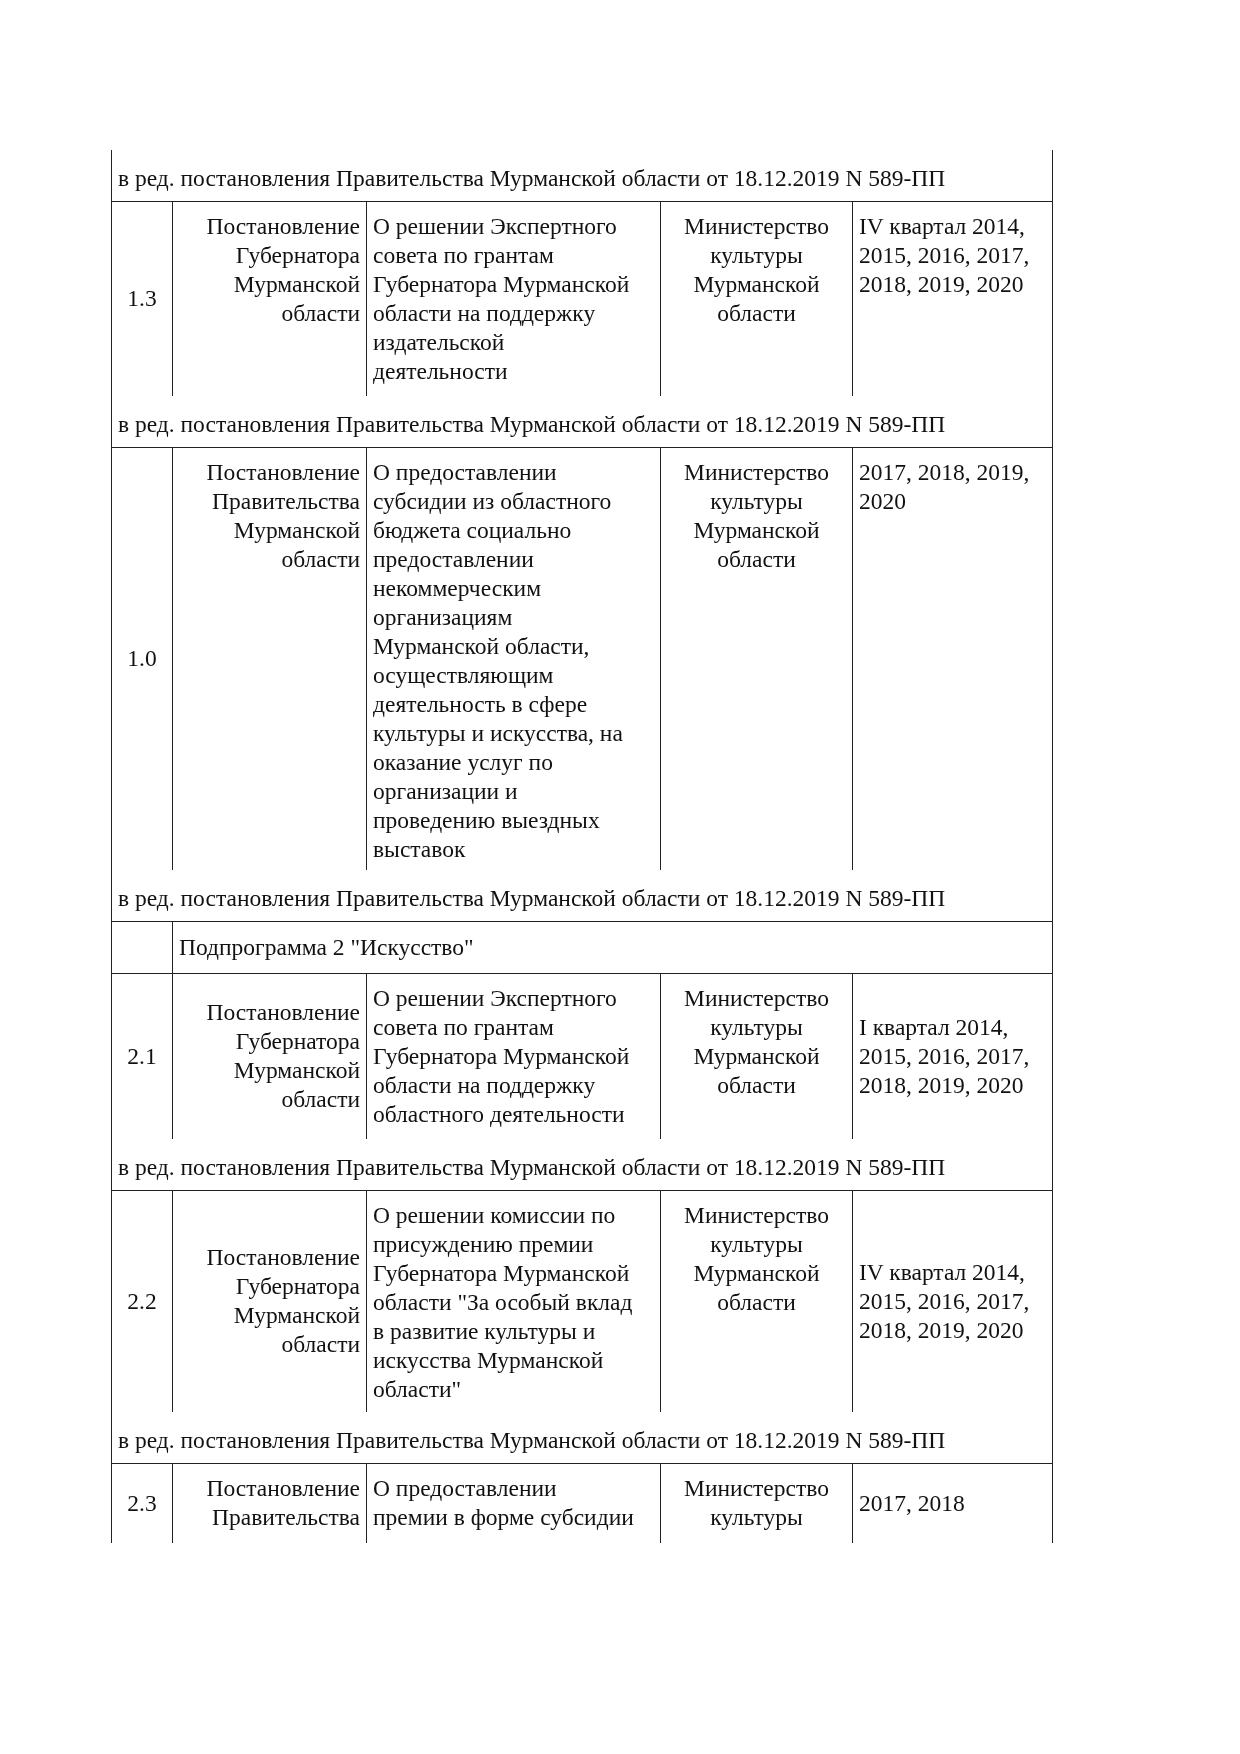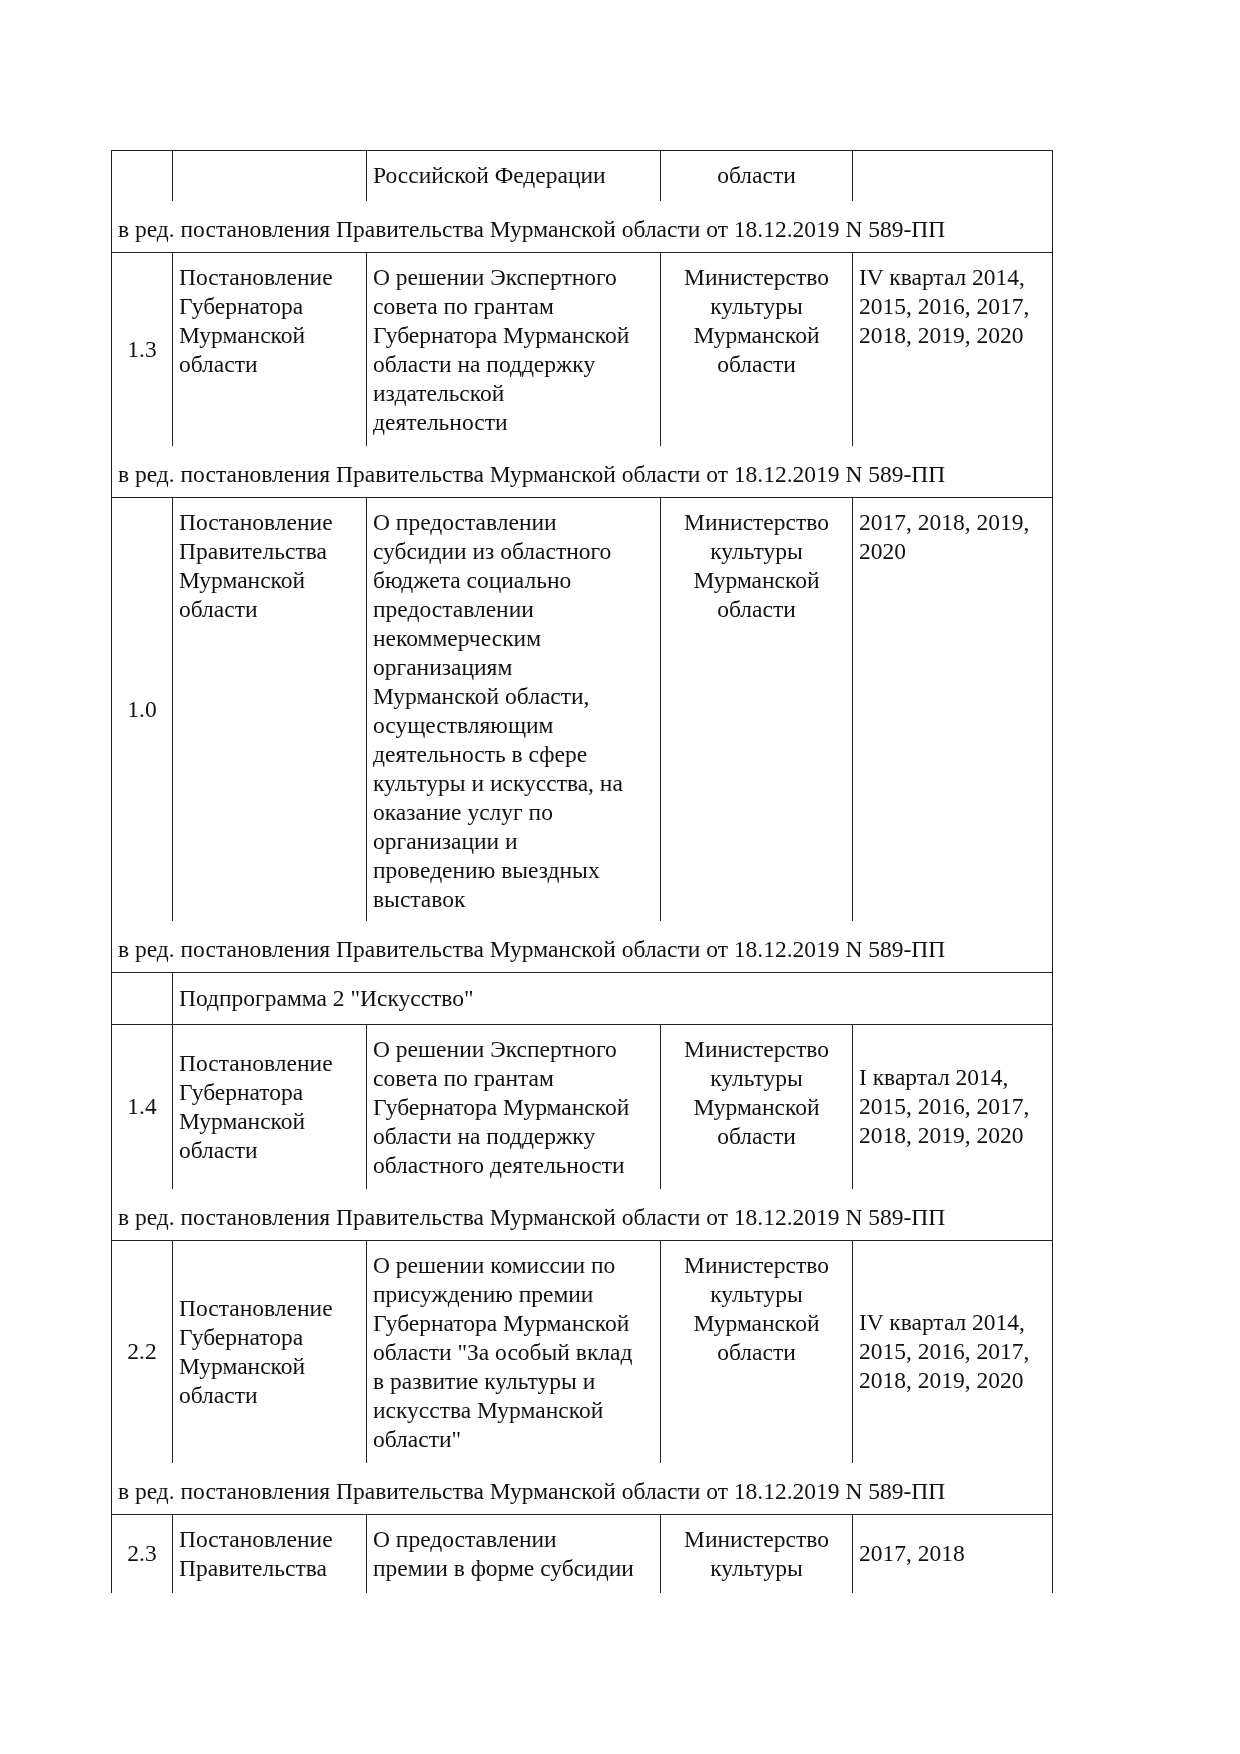--- a/index.html
+++ b/index.html
@@ -27,21 +27,21 @@
   .doc-table tr.amend td {
     border-top: none;
     border-bottom: 1.5px solid #222;
     height: 51px;
     padding: 0 6px;
     vertical-align: bottom;
     white-space: nowrap;
   }
   .doc-table tr.amend td .amend-text { display: block; padding-bottom: 8px; }
   .num { text-align: center; vertical-align: middle !important; }
-  .c-type { text-align: left; }
+  .c-type { text-align: right; }
   .c-name { text-align: left; }
   .c-exec { text-align: center; }
   .c-term { }
   .cell-inner { padding-top: 10px; }
   .line { display: block; white-space: nowrap; }
   .open-bottom td { border-bottom: none; }
   .subprog td { height: 51px; vertical-align: middle; border-bottom: 1.5px solid #222; }
 </style>
 </head>
 <body>
@@ -50,35 +50,20 @@
 <table class="doc-table">
   <colgroup>
     <col style="width:61px">
     <col style="width:194px">
     <col style="width:294px">
     <col style="width:192px">
     <col style="width:200px">
   </colgroup>
   <tbody>
 
-    <tr class="row-top" style="height:50px">
-      <td class="num"></td>
-      <td class="c-type"></td>
-      <td class="c-name">
-            <div class="cell-inner">
-              <span class="line">Российской Федерации</span>
-            </div>
-          </td>
-      <td class="c-exec">
-            <div class="cell-inner">
-              <span class="line">области</span>
-            </div>
-          </td>
-      <td class="c-term"></td>
-    </tr>
     <tr class="amend">
       <td colspan="5">
             <span class="amend-text">в ред. постановления Правительства Мурманской области от 18.12.2019 N 589-ПП</span>
           </td>
     </tr>
 
     <tr class="row-top" style="height:194px">
       <td class="num">1.3</td>
       <td class="c-type">
             <div class="cell-inner">
@@ -168,21 +153,21 @@
             <span class="amend-text">в ред. постановления Правительства Мурманской области от 18.12.2019 N 589-ПП</span>
           </td>
     </tr>
 
     <tr class="subprog">
       <td></td>
       <td colspan="4">Подпрограмма 2 "Искусство"</td>
     </tr>
 
     <tr class="row-top" style="height:165px">
-      <td class="num">1.4</td>
+      <td class="num">2.1</td>
       <td class="c-type" style="vertical-align:middle">
             <div>
               <span class="line">Постановление</span>
               <span class="line">Губернатора</span>
               <span class="line">Мурманской</span>
               <span class="line">области</span>
             </div>
           </td>
       <td class="c-name">
             <div class="cell-inner">

